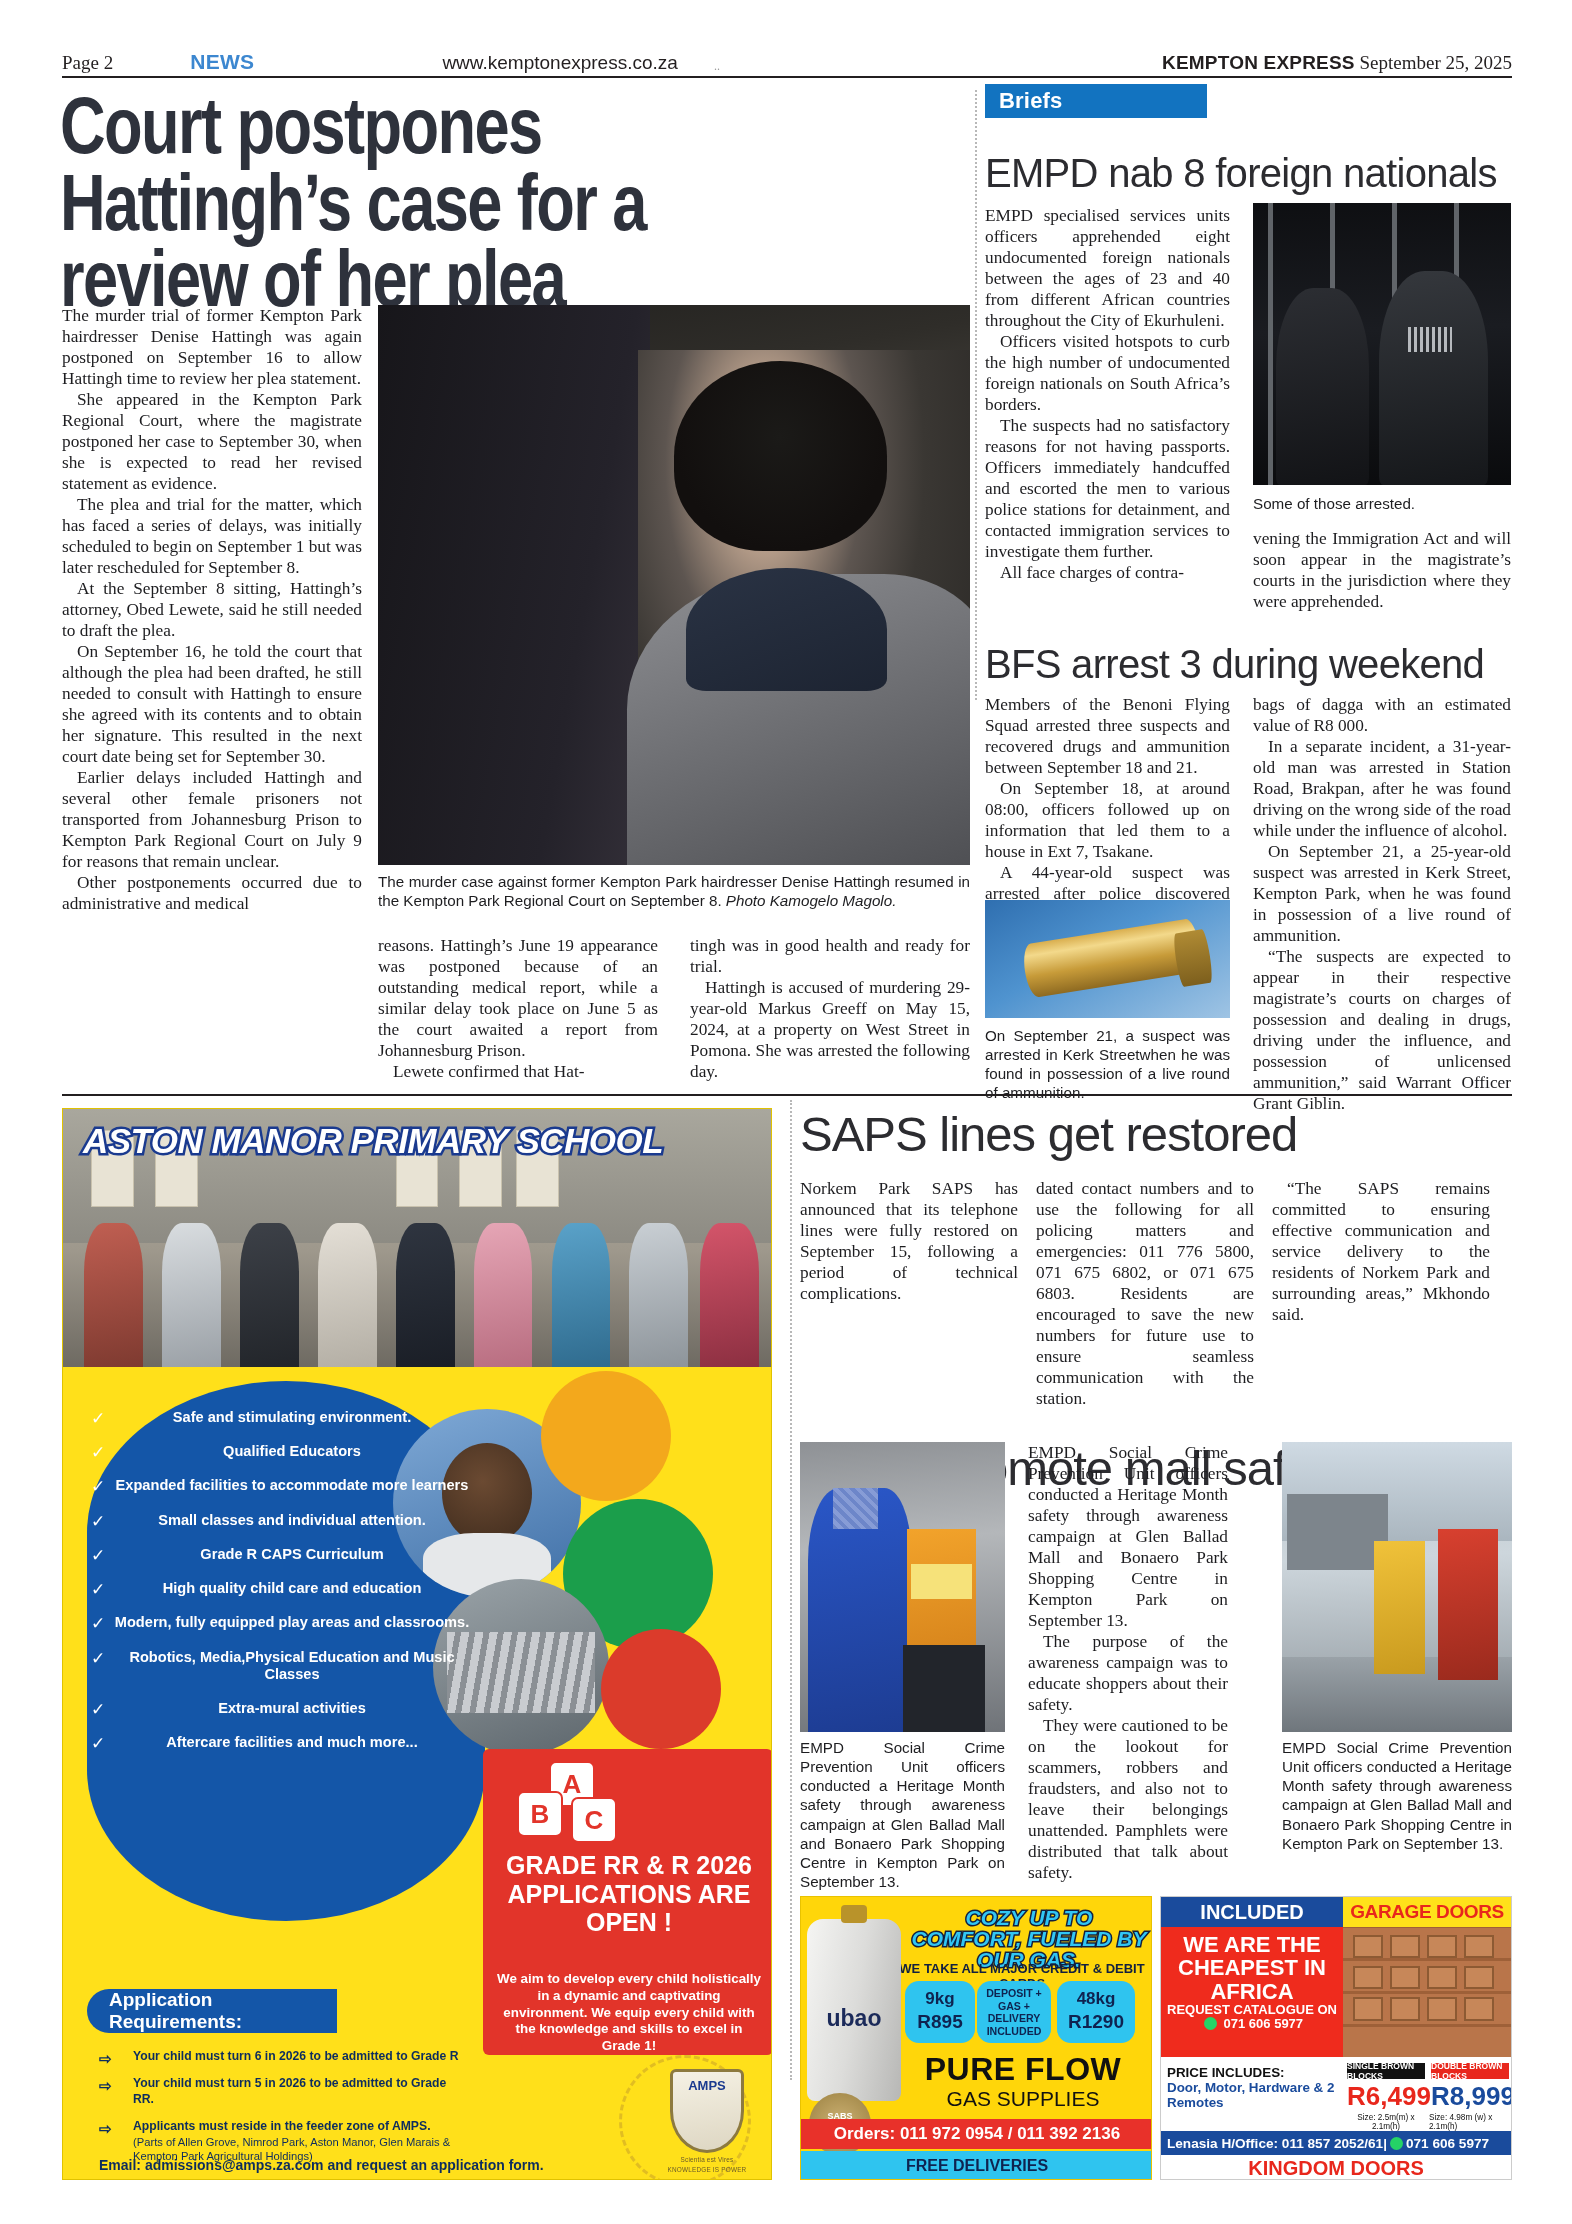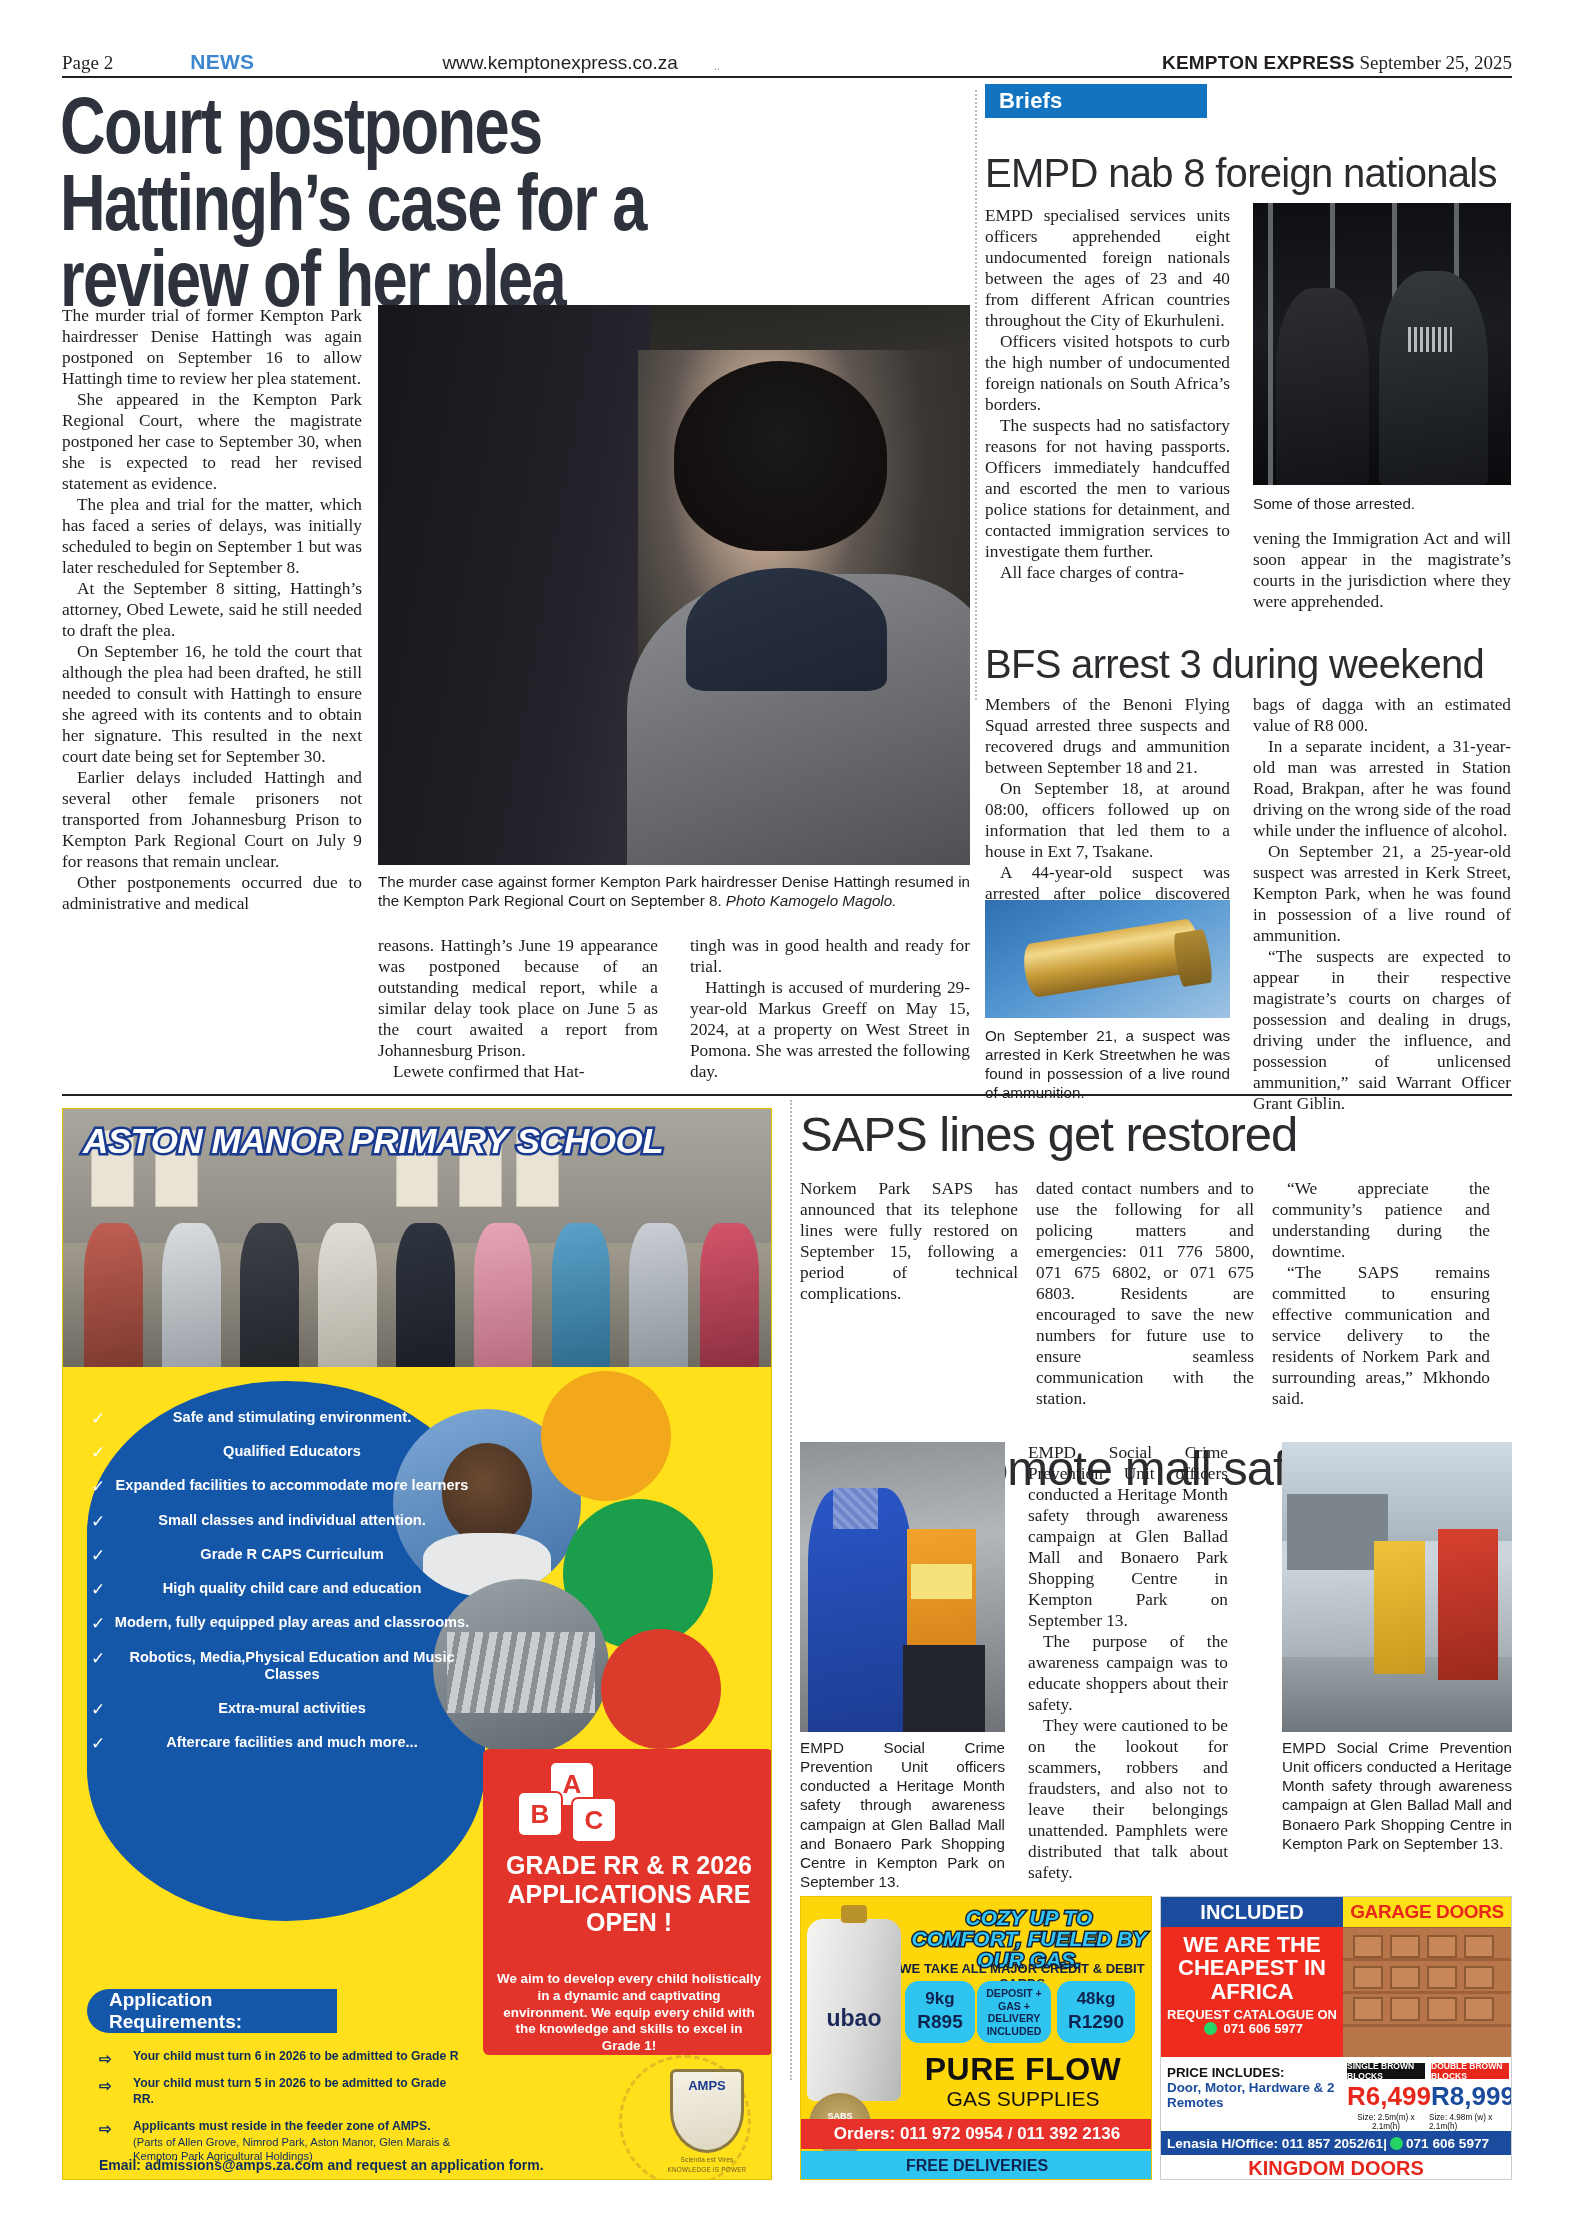--- a/index.html
+++ b/index.html
@@ -350,21 +350,21 @@
   }
   .dr-sect { position:absolute; left:0; top:0; width: 52%; height: 30px; background:#1a4b9c;
     color:#fff; font-family:"Liberation Sans",sans-serif; font-weight:bold; font-size: 20px;
     display:flex; align-items:center; justify-content:center; }
   .dr-gd { position:absolute; left:52%; top:0; width:48%; height: 30px; background:#ffe11a;
     color:#e8271c; font-family:"Liberation Sans",sans-serif; font-weight:bold; font-size: 19px;
     display:flex; align-items:center; justify-content:center; letter-spacing:-.4px;}
   .dr-red { position:absolute; left:0; top:30px; width:52%; height: 130px; background:#ef2b1d;
     color:#fff; text-align:center; font-family:"Liberation Sans",sans-serif; font-weight:bold;
     font-size: 22px; line-height: 1.06; padding-top: 6px;}
-  .dr-cat { font-size: 13px; font-weight: bold; margin-top: 5px; line-height: 1.1;}
+  .dr-cat { font-size: 13px; font-weight: bold; line-height: 1.1;}
   .dr-img { position:absolute; left:52%; top:30px; width:48%; height: 130px;
     background: repeating-linear-gradient(0deg,#b9754a 0 30px,#9e6038 30px 33px);}
   .dr-img .panel { position:absolute; background:#c78759; border:2px solid #8d5a33; }
   .dr-price-inc { position:absolute; left: 6px; top: 168px; width: 52%;
     font-family:"Liberation Sans",sans-serif; font-weight:bold; font-size: 13.4px; color:#111; }
   .dr-price-inc .blue { color:#1a4b9c; }
   .dr-tagA { position:absolute; left: 186px; top: 166px; width: 78px; height: 16px;
     background:#111; color:#fff; font-family:"Liberation Sans",sans-serif; font-weight:bold;
     font-size: 8.5px; display:flex; align-items:center; justify-content:center; }
   .dr-tagB { position:absolute; left: 270px; top: 166px; width: 78px; height: 16px;
@@ -486,21 +486,20 @@
   <div class="vrule-saps"></div>
 
   <div class="saps-head sh1">SAPS lines get restored</div>
   <div class="s-col scA">
     <p class="nofirst">Norkem Park SAPS has announced that its telephone lines were fully restored on September 15, following a period of technical complications.</p>
   </div>
   <div class="s-col scB">
     <p class="nofirst">dated contact numbers and to use the following for all policing matters and emergencies: 011 776 5800, 071 675 6802, or 071 675 6803. Residents are encouraged to save the new numbers for future use to ensure seamless communication with the station.</p>
   </div>
   <div class="s-col scC">
-    <p>“We appreciate the community’s patience and understanding during the downtime.</p>
     <p>“The SAPS remains committed to ensuring effective communication and service delivery to the residents of Norkem Park and surrounding areas,” Mkhondo said.</p>
   </div>
 
   <div class="saps-head sh2">SAPS promote mall safety</div>
 
   <div class="ph-saps1">
     <div class="blue"></div>
     <div class="vest"></div>
     <div class="vest2"></div>
     <div class="dark"></div>

